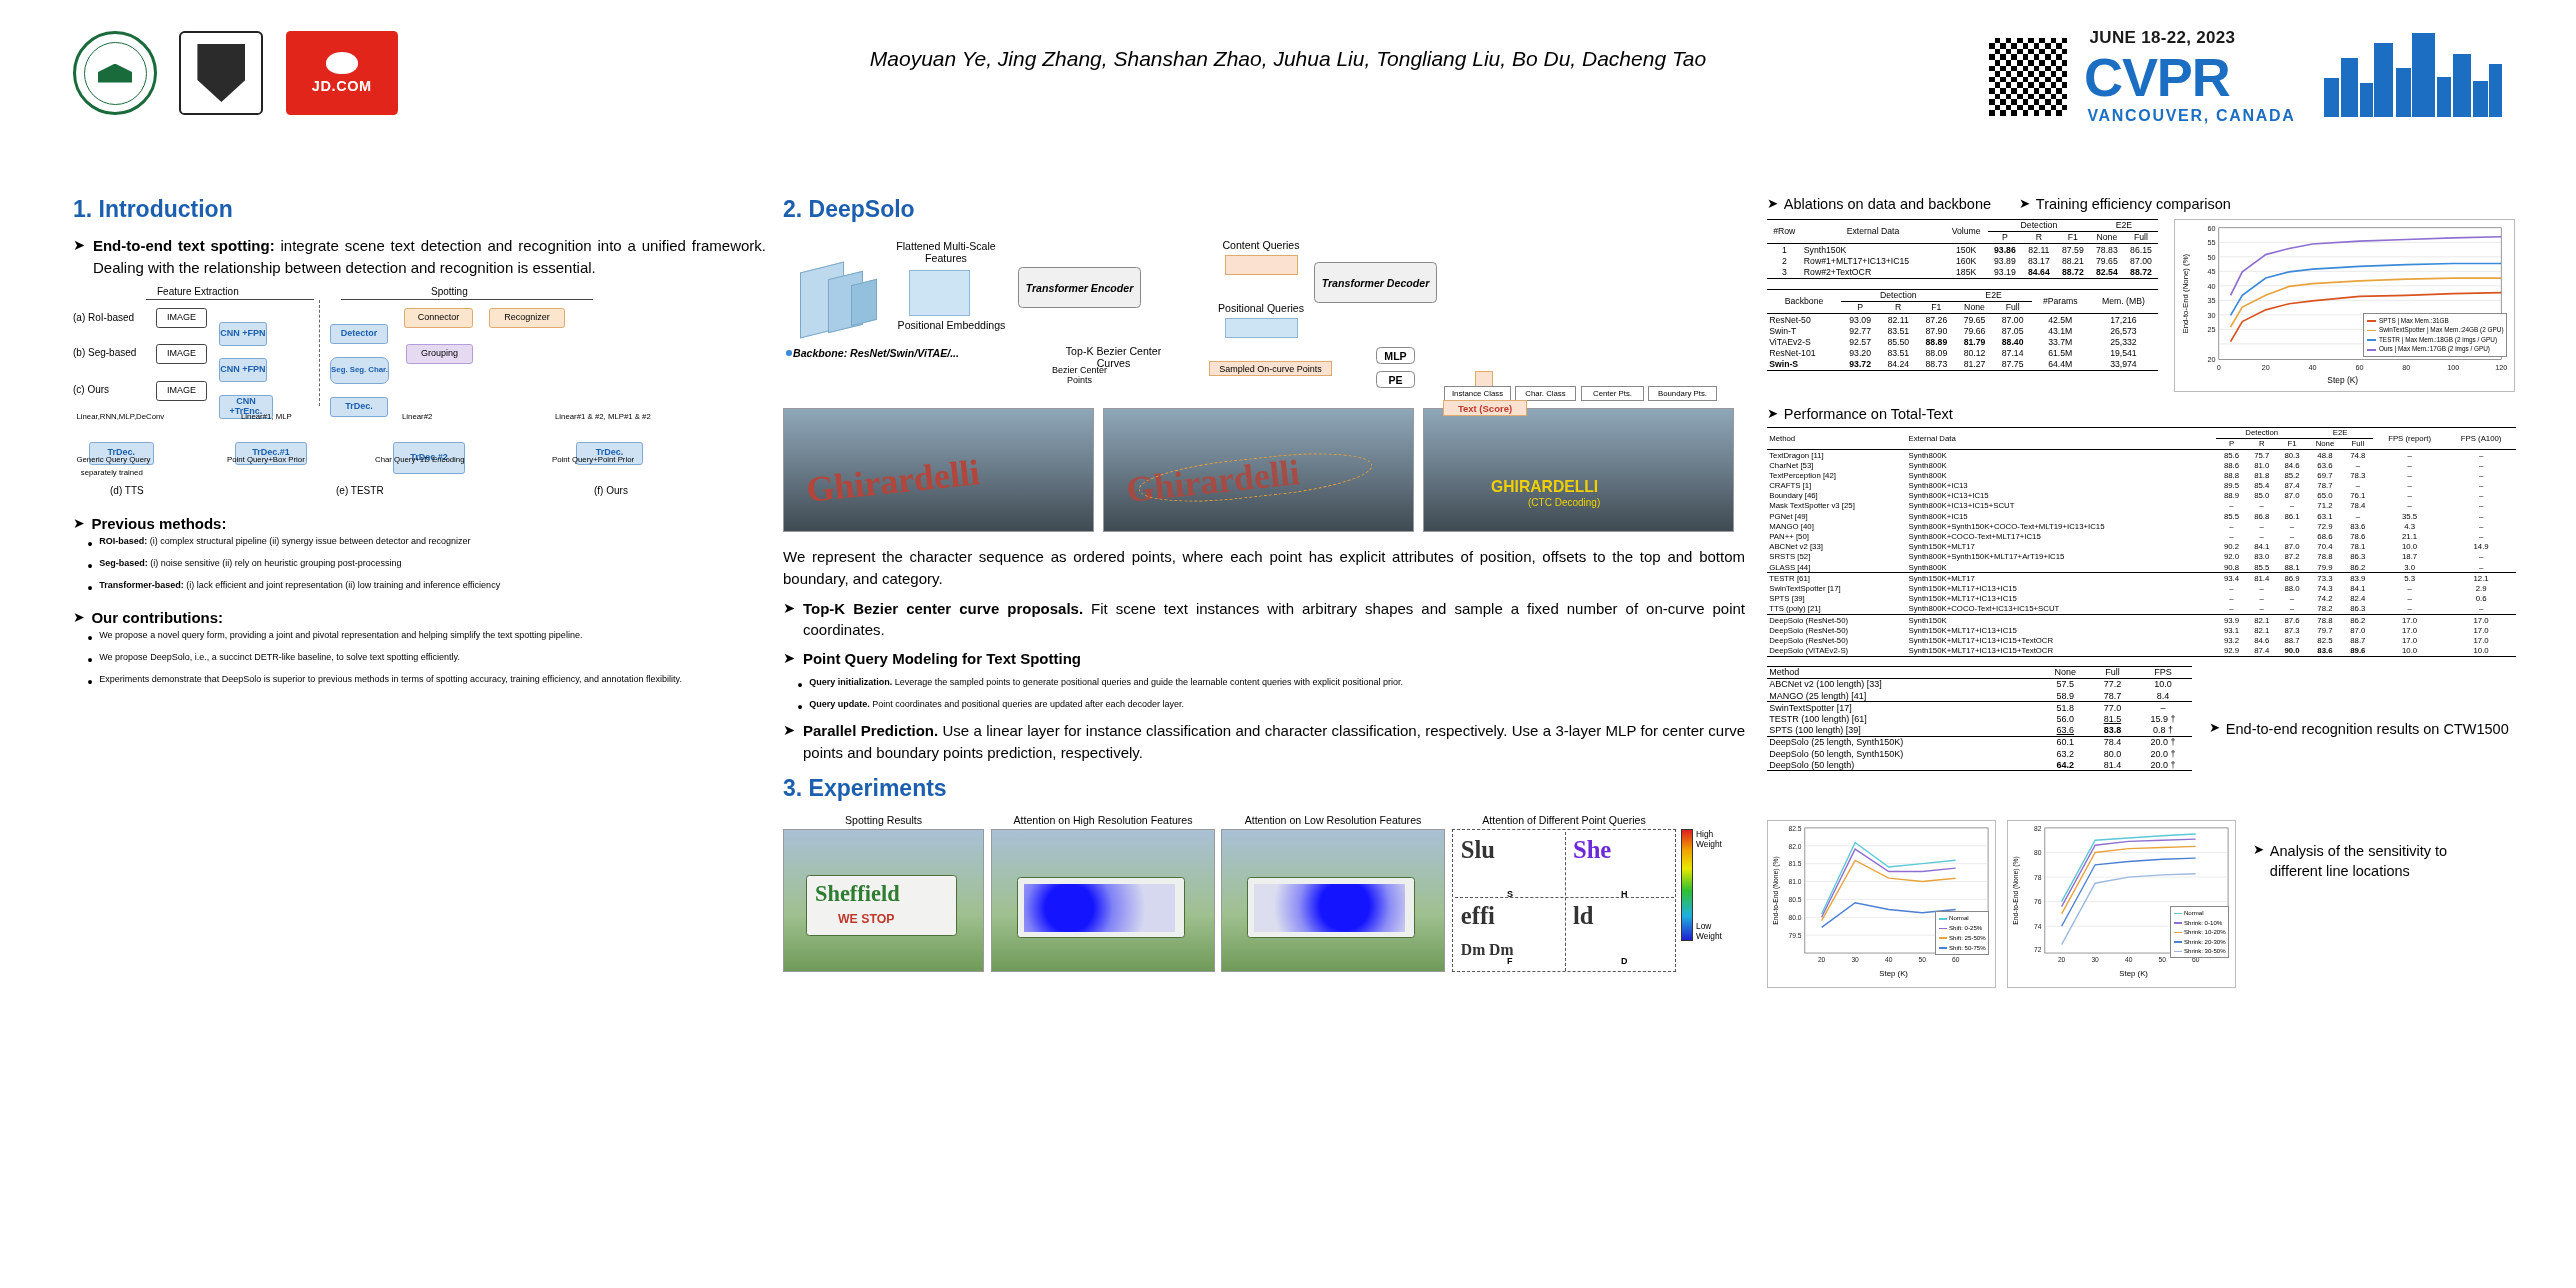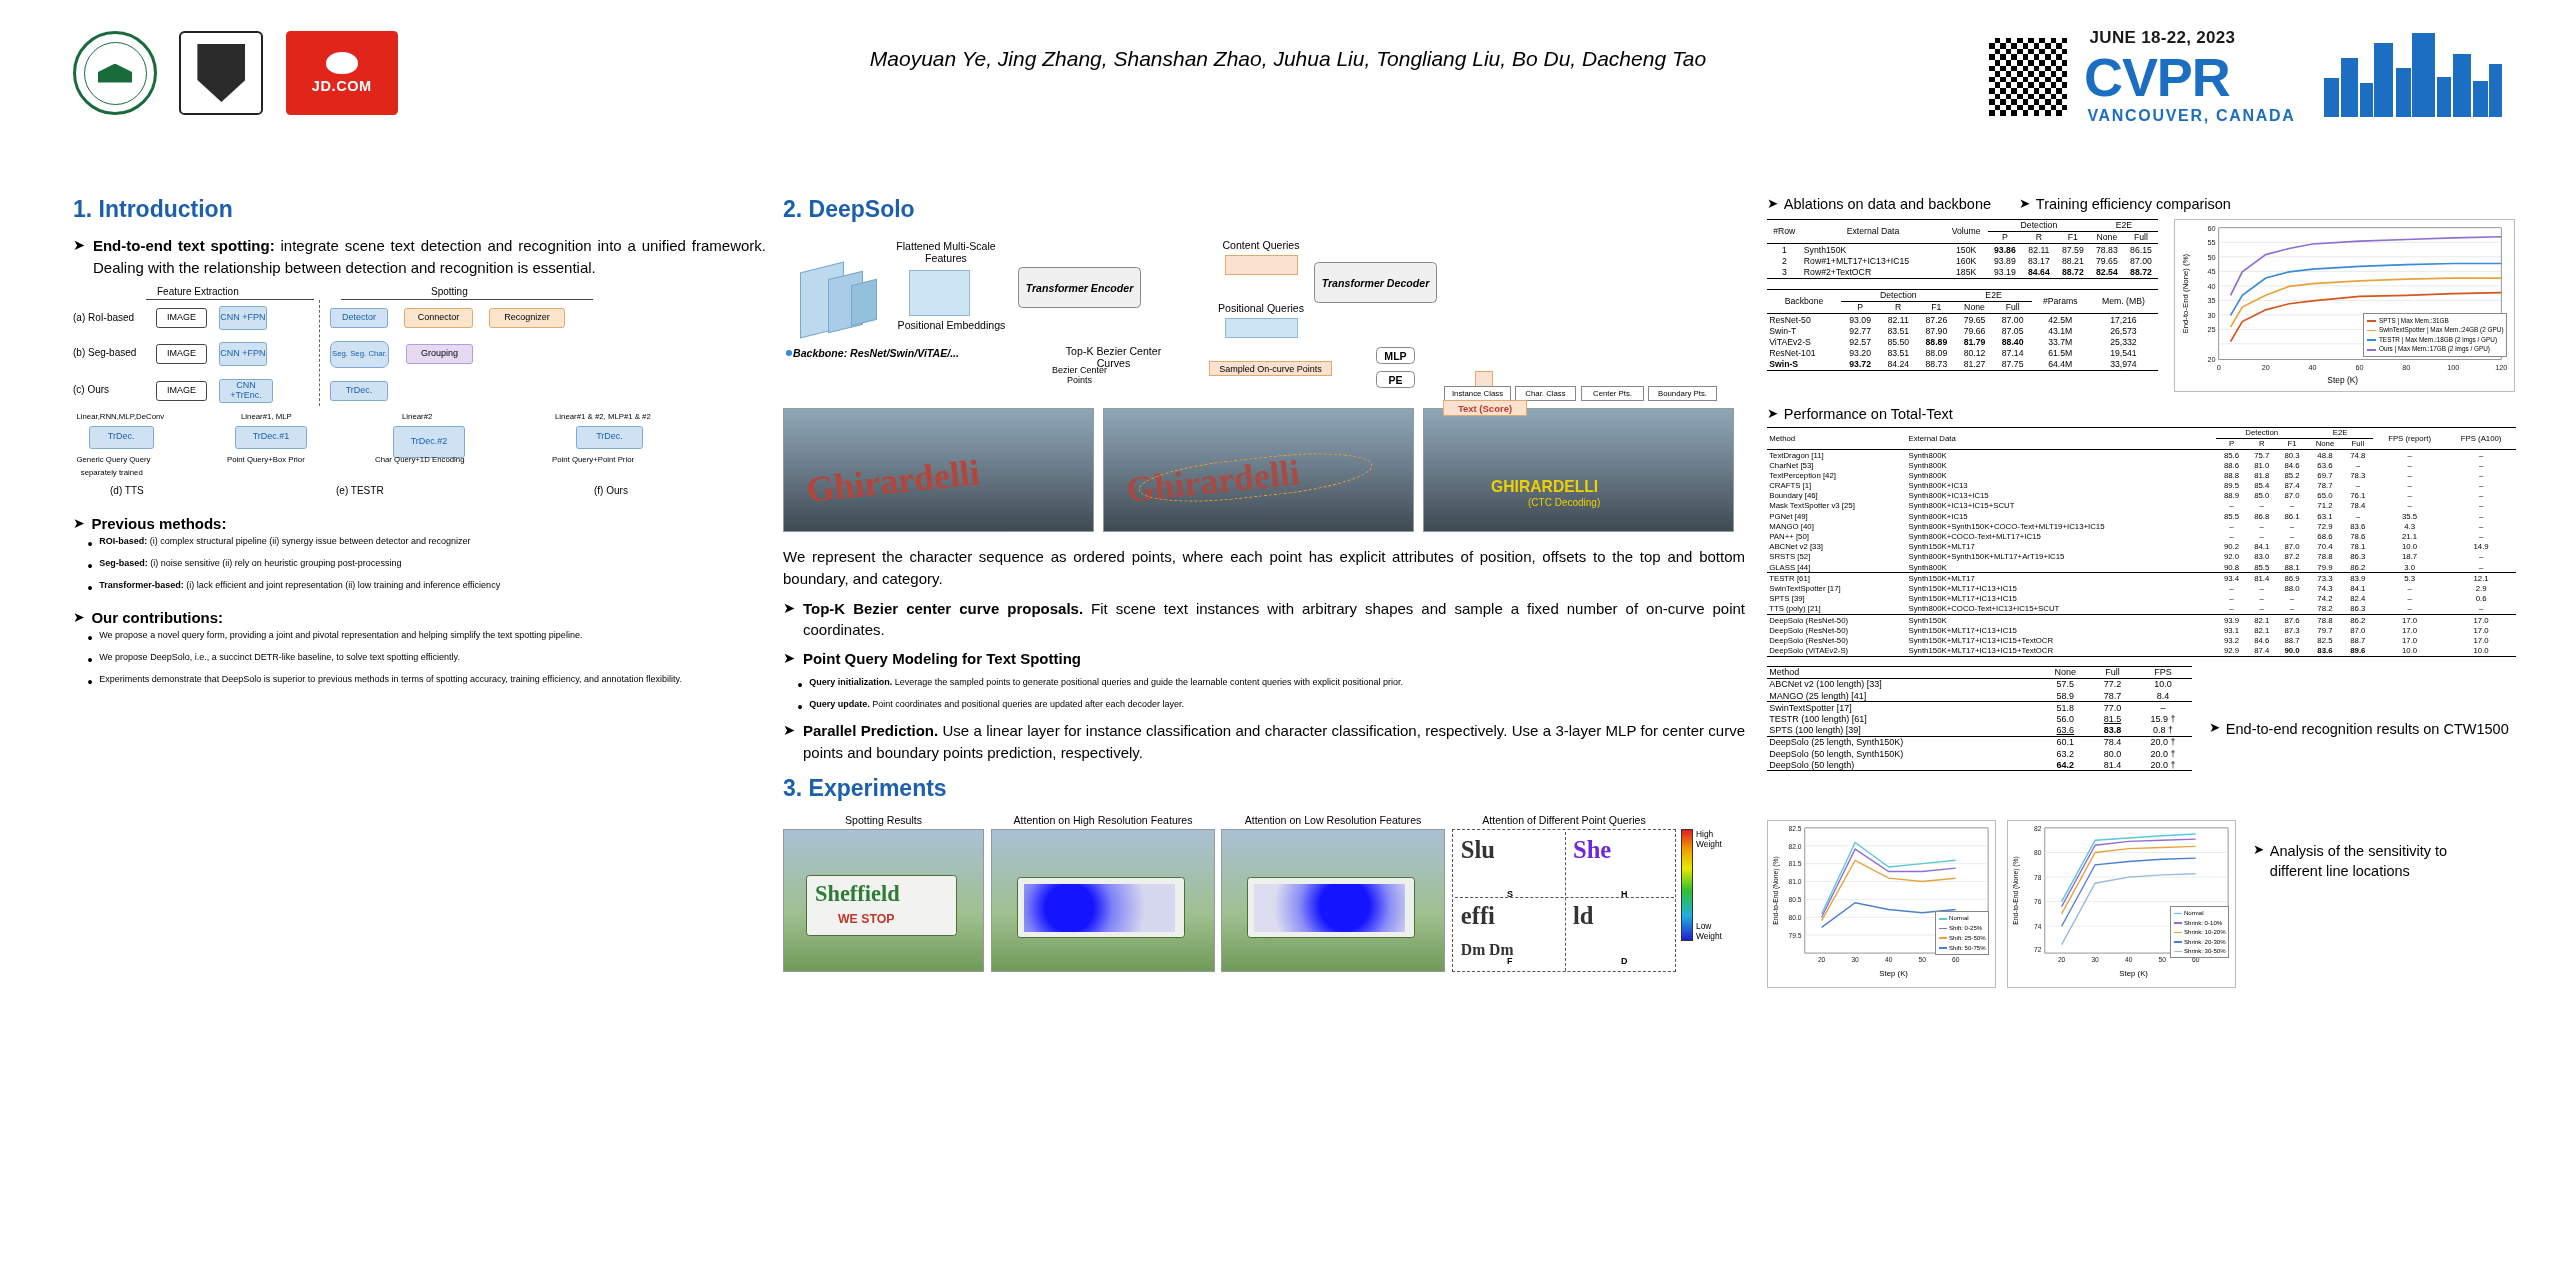--- a/index.html
+++ b/index.html
@@ -61,21 +61,21 @@
   .col1 { left:73px; width:693px; }
   .col2 { left:783px; width:962px; }
   .col3 { left:1767px; width:749px; }
 
   h2.section { color:#1b5fae; font-size:23px; font-weight:bold; margin:0 0 12.3px 0; }
   .bullet { display:flex; align-items:flex-start; margin-bottom:7.8px; }
   .bullet .mk { flex:0 0 auto; margin-right:7.8px; font-size:14.5px; line-height:1.4; }
   .bullet .tx { font-size:15px; line-height:1.42; text-align:justify; }
   .para { font-size:15px; line-height:1.45; text-align:justify; margin-bottom:7.8px; }
   .b { font-weight:bold; }
-  .blue { color:#1b5fae; font-weight:normal; }
+  .blue { color:#1b5fae; font-weight:bold;margin-top:16px; }
   .sub-b { display:flex; align-items:flex-start; margin-bottom:5.6px; padding-left:14.5px; }
   .sub-b .mk { margin-right:6.7px; font-size:14.5px; }
 
   .arrow { font-size:14px; color:#000; }
 
   
   .fig1 { position:relative; width:693px; height:218px; margin:7.8px 0 11.2px 0; font-size:9.5px; }
   .fig1 .lbl { position:absolute; font-size:10px; }
   .box { position:absolute; border:0.8px solid #444; border-radius:2.8px; display:flex; align-items:center; justify-content:center; text-align:center; font-size:9px; line-height:1.1; background:#fff; }
   .box.blue { background:#cfe2f3; border-color:#7fa8d4; }

